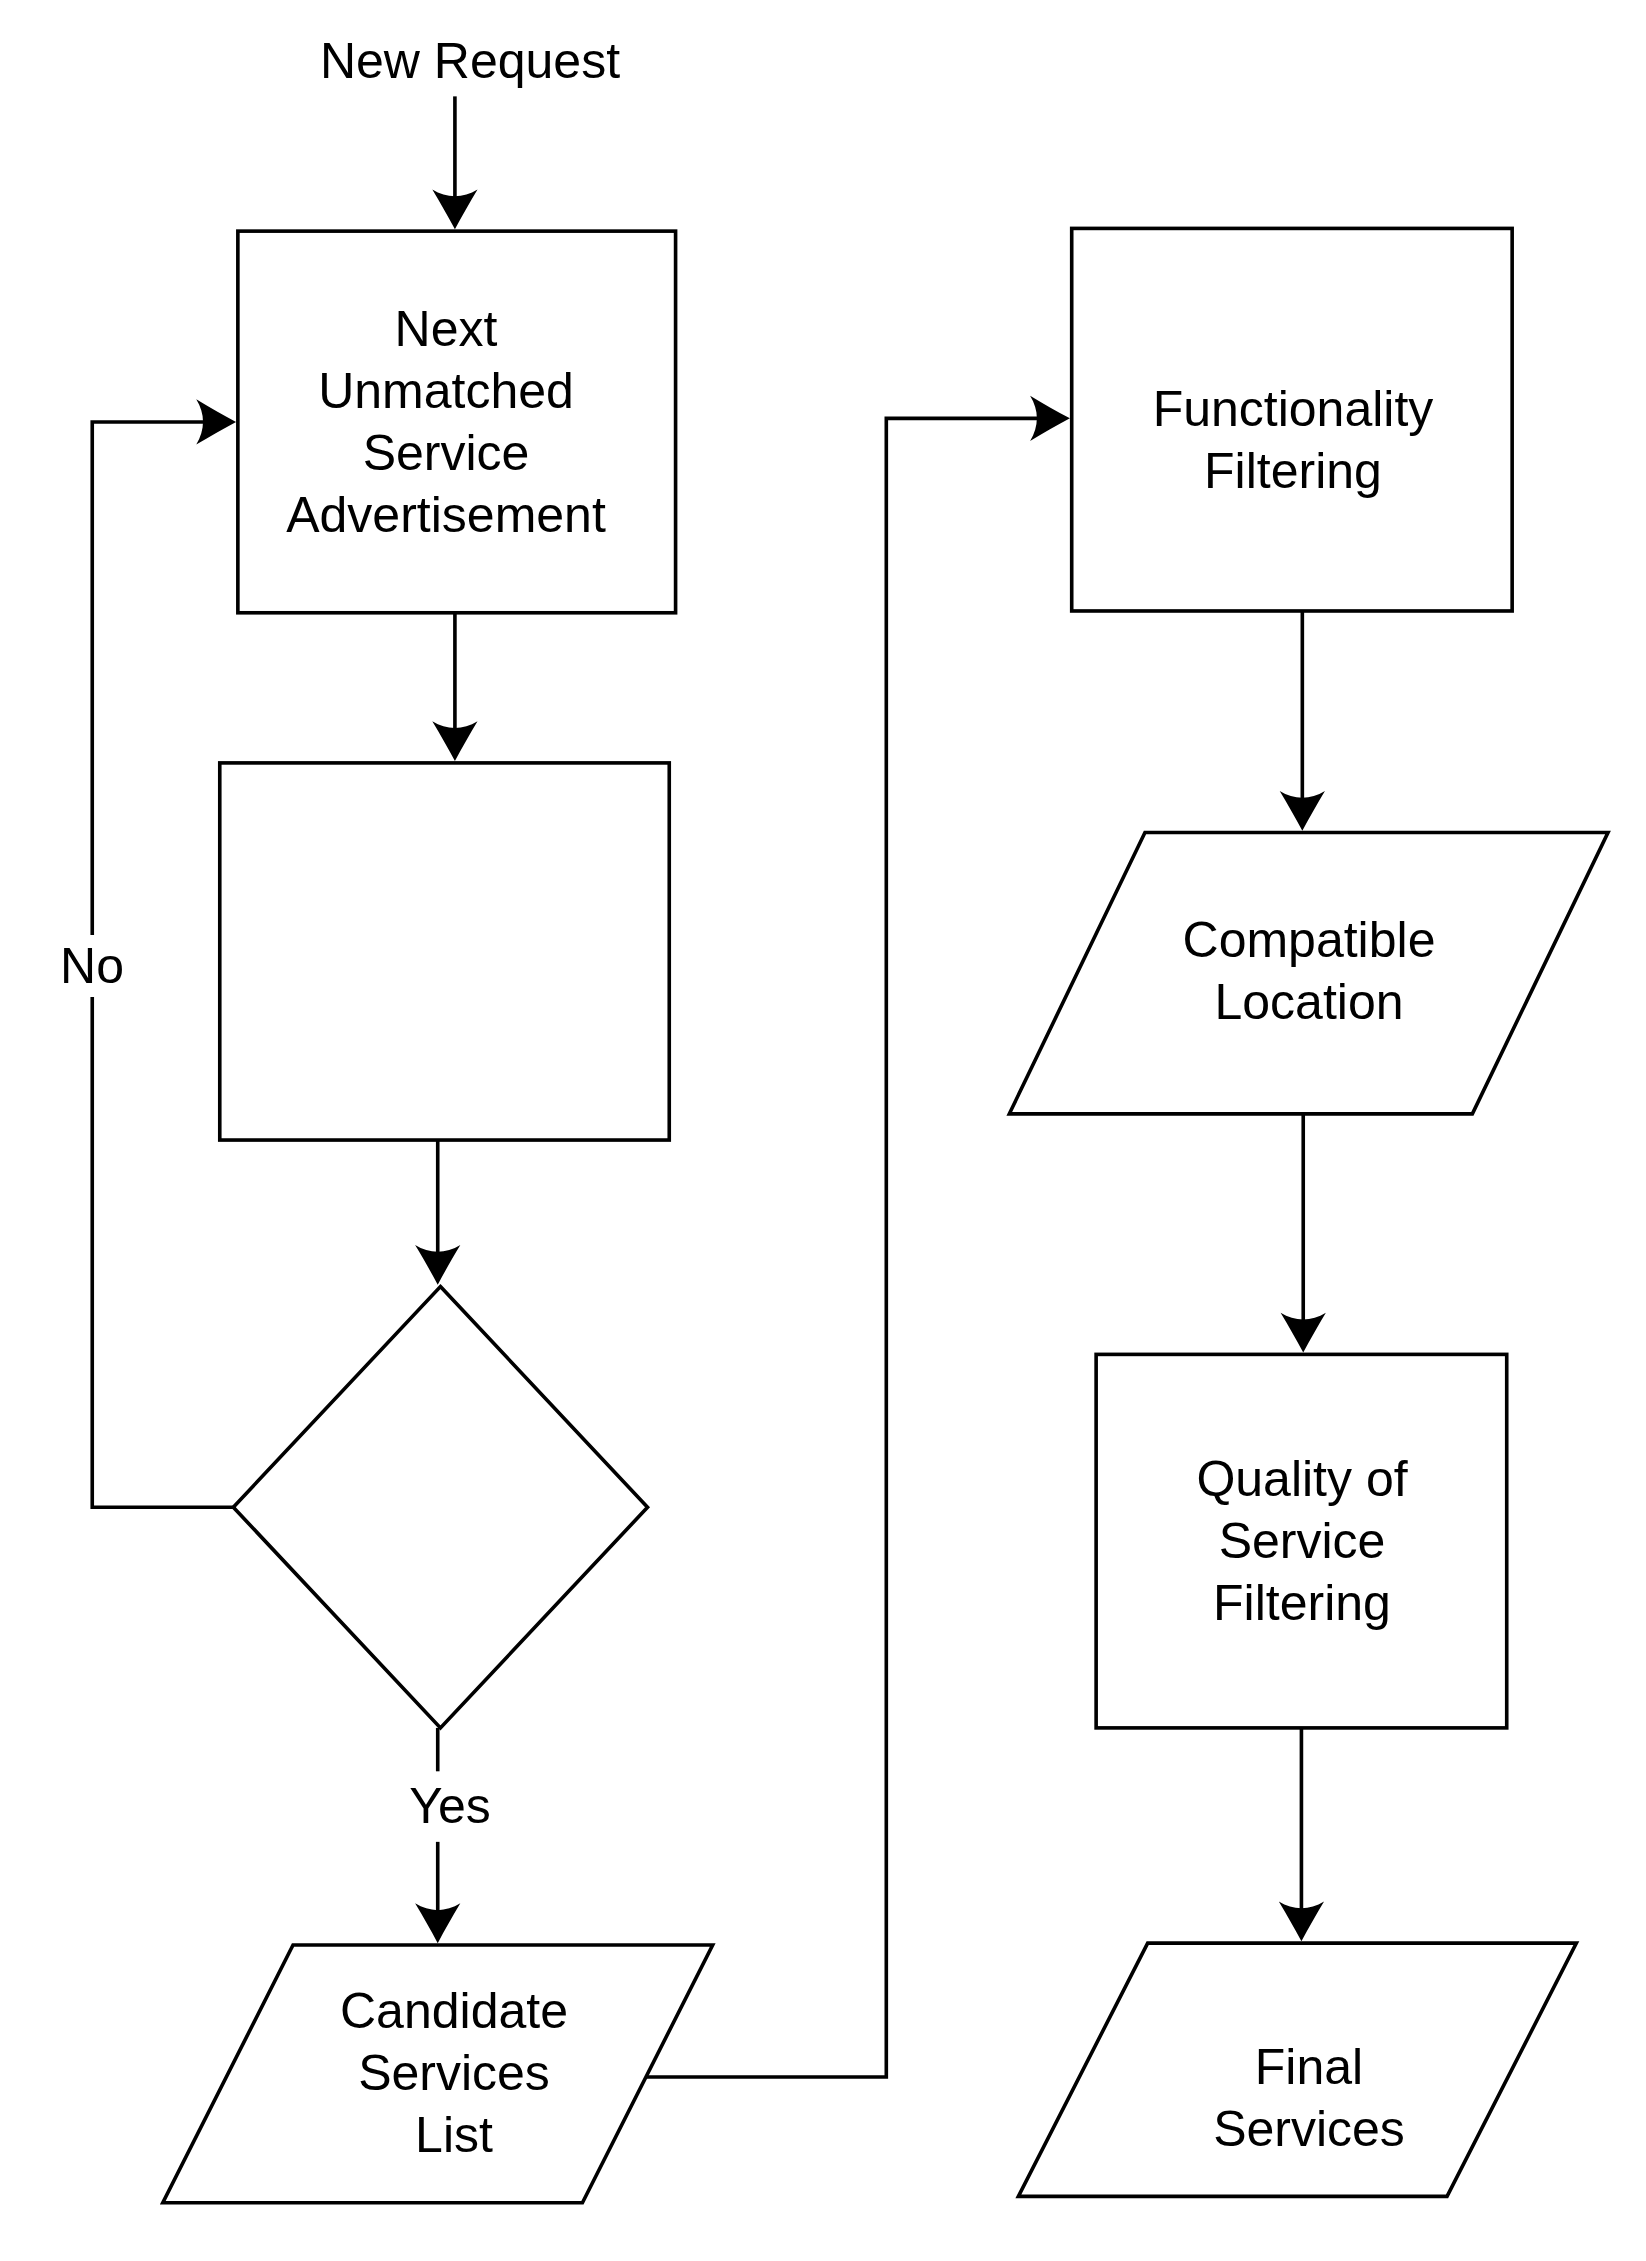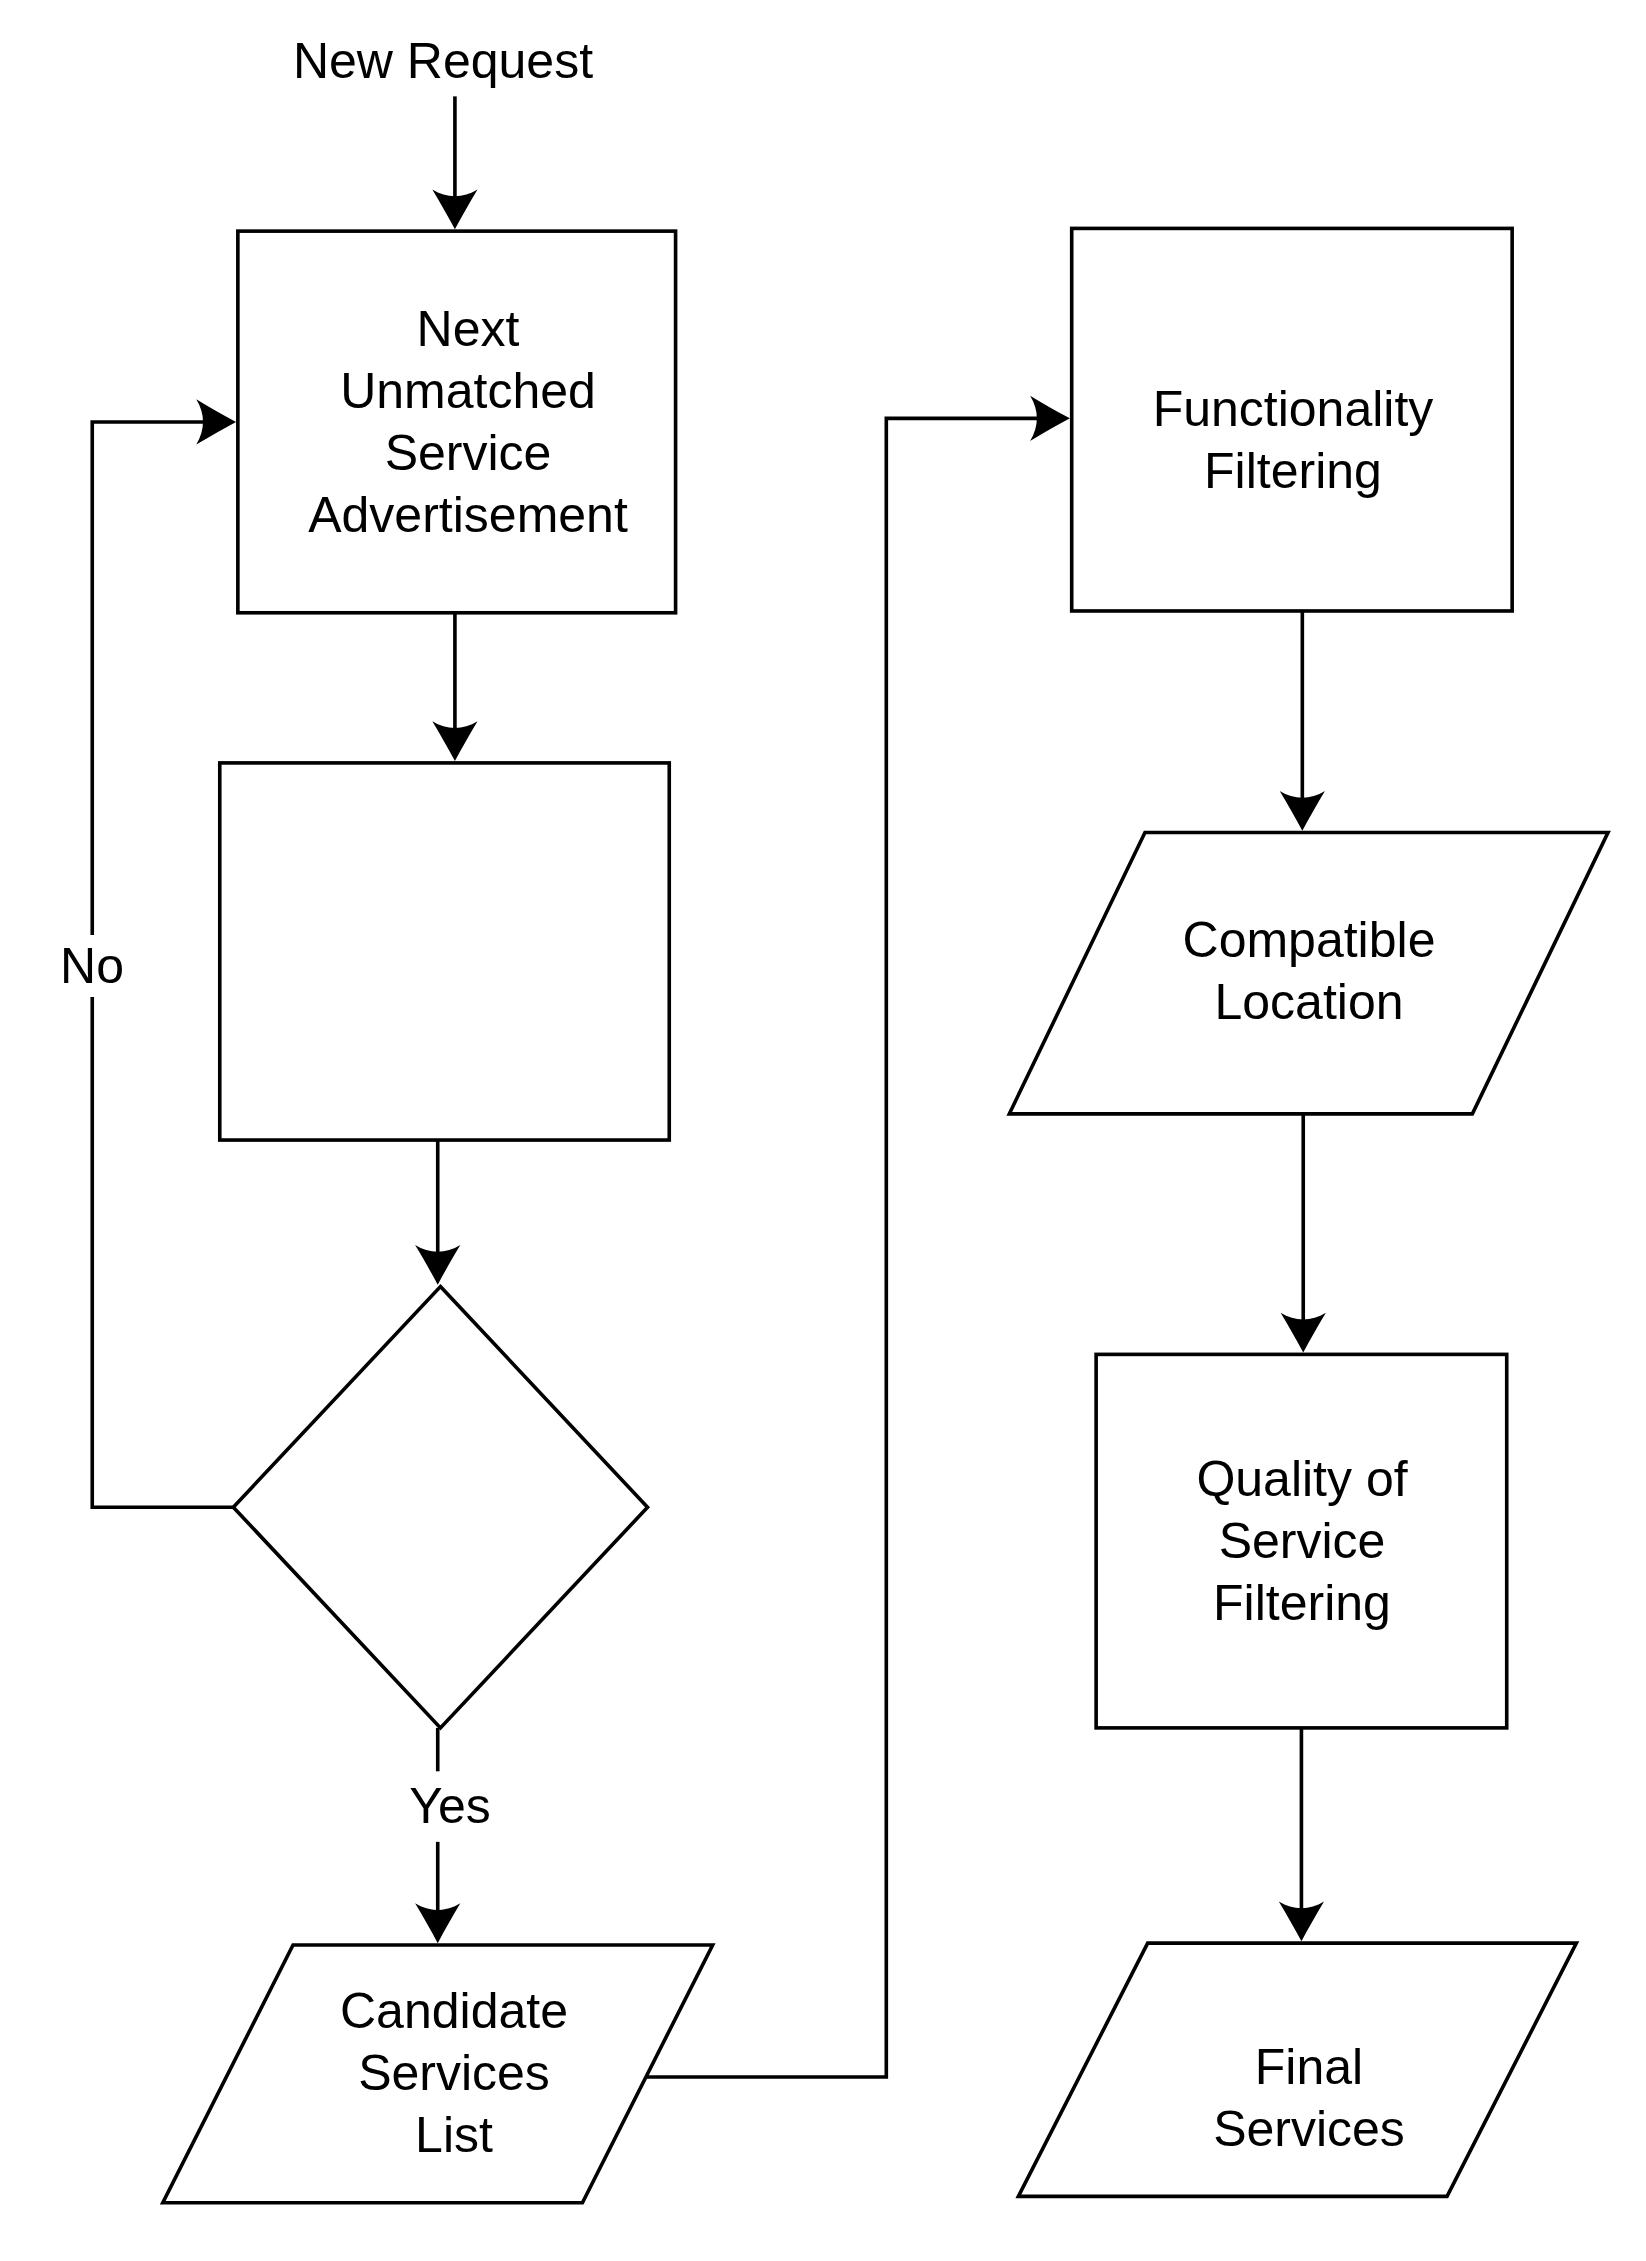--- a/index.html
+++ b/index.html
@@ -85,23 +85,23 @@
     <path class="arrowhead" transform="translate(503,841)" d="M0,0 C-8,-15 -16,-29 -25,-44 C-9,-34 9,-34 25,-44 C16,-29 8,-15 0,0 Z"></path>
     <path class="arrowhead" transform="translate(484,1420)" d="M0,0 C-8,-15 -16,-29 -25,-44 C-9,-34 9,-34 25,-44 C16,-29 8,-15 0,0 Z"></path>
     <path class="arrowhead" transform="translate(484,2148)" d="M0,0 C-8,-15 -16,-29 -25,-44 C-9,-34 9,-34 25,-44 C16,-29 8,-15 0,0 Z"></path>
     <path class="arrowhead" transform="translate(261,466) rotate(-90)" d="M0,0 C-8,-15 -16,-29 -25,-44 C-9,-34 9,-34 25,-44 C16,-29 8,-15 0,0 Z"></path>
     <path class="arrowhead" transform="translate(1183,462) rotate(-90)" d="M0,0 C-8,-15 -16,-29 -25,-44 C-9,-34 9,-34 25,-44 C16,-29 8,-15 0,0 Z"></path>
     <path class="arrowhead" transform="translate(1440,918)" d="M0,0 C-8,-15 -16,-29 -25,-44 C-9,-34 9,-34 25,-44 C16,-29 8,-15 0,0 Z"></path>
     <path class="arrowhead" transform="translate(1441,1495)" d="M0,0 C-8,-15 -16,-29 -25,-44 C-9,-34 9,-34 25,-44 C16,-29 8,-15 0,0 Z"></path>
     <path class="arrowhead" transform="translate(1439,2146)" d="M0,0 C-8,-15 -16,-29 -25,-44 C-9,-34 9,-34 25,-44 C16,-29 8,-15 0,0 Z"></path>
   </svg>
 
-  <div class="label" style="left:443px; top:61px;">New Request</div>
+  <div class="label" style="left:470px; top:61px;">New Request</div>
 
-  <div class="label" style="left:468px; top:422px;">Next
+  <div class="label" style="left:446px; top:422px;">Next
 Unmatched
 Service
 Advertisement</div>
 
 
 
   <div class="label" style="left:454px; top:2073px;">Candidate
 Services
 List</div>
 

